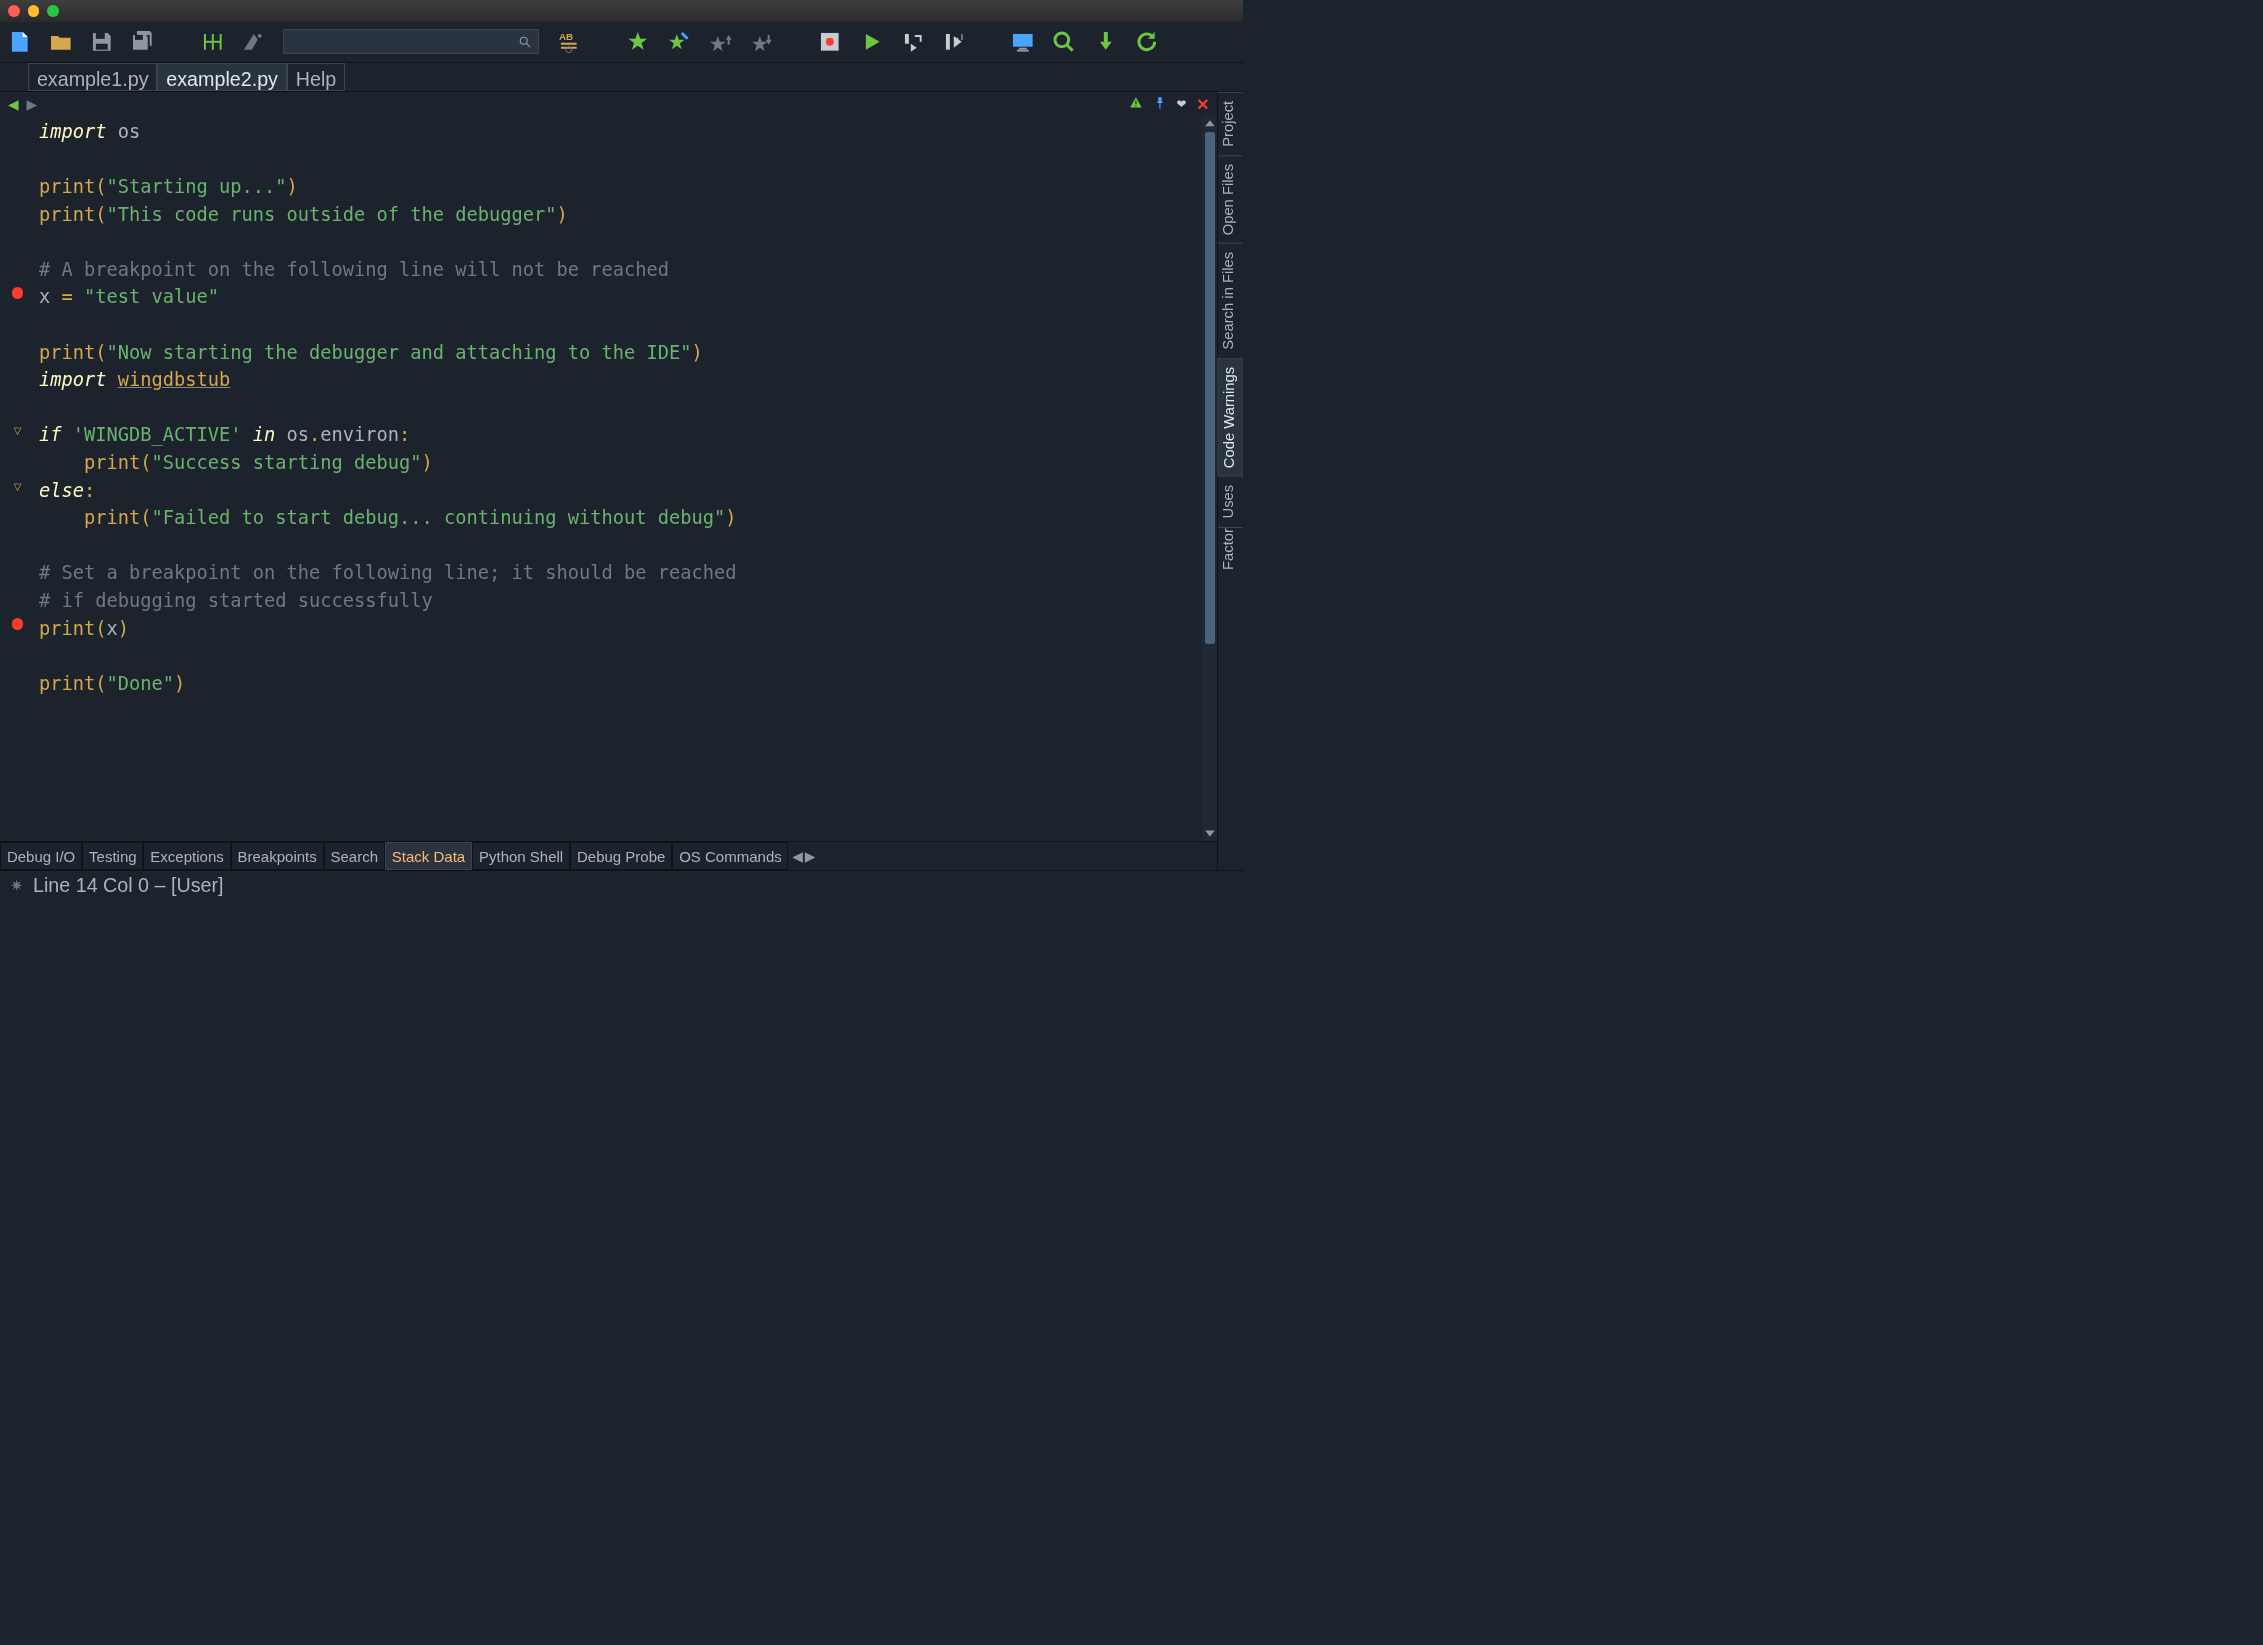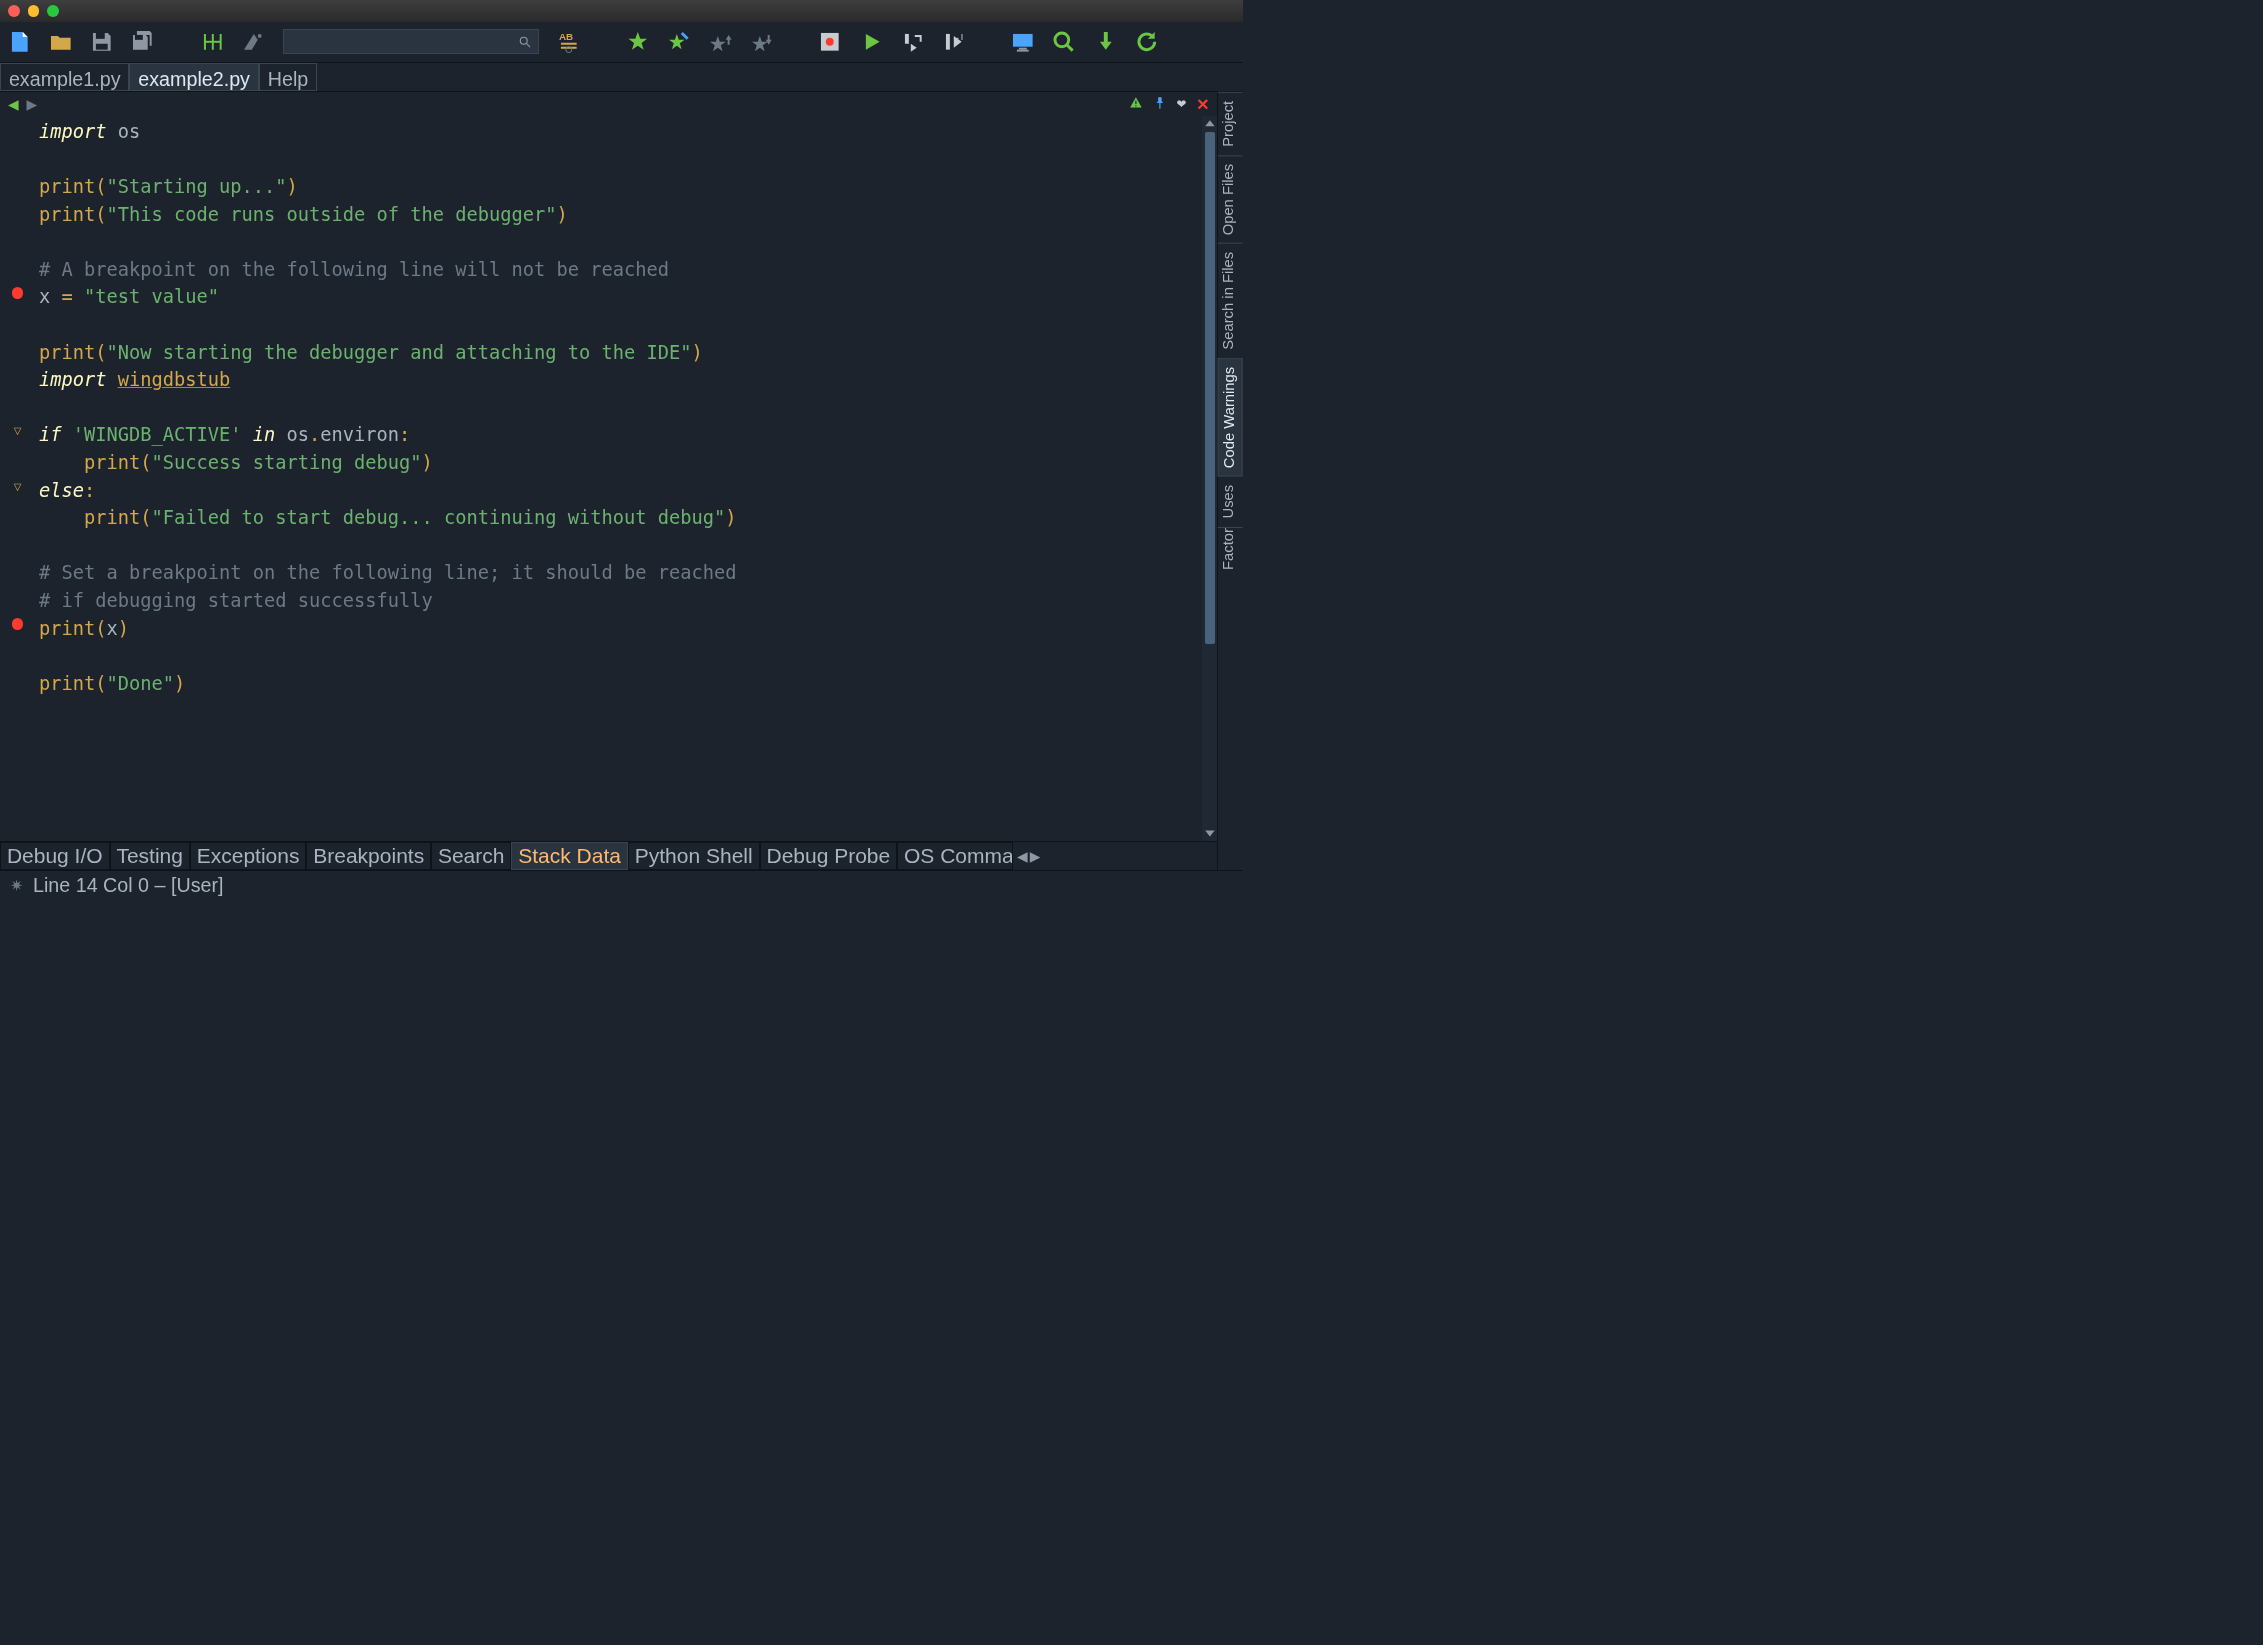--- a/index.html
+++ b/index.html
@@ -6,21 +6,21 @@
 body { font-family:-apple-system,BlinkMacSystemFont,"Segoe UI",sans-serif; background:#1c232d; color:#cfd8dc; width:1243px; height:900px; overflow:hidden; display:flex; flex-direction:column; font-size:13.8px; }
 .titlebar { height:21.7px; background:linear-gradient(#3e3e3e,#2a2a2a); display:flex; align-items:center; padding:0 7.9px; position:relative; }
 .traffic { display:flex; gap:7.9px; }
 .tl { width:11.8px; height:11.8px; border-radius:50%; }
 .title { position:absolute; left:0; right:0; text-align:center; font-size:12.8px; color:#aaa; pointer-events:none; }
 .toolbar { height:41px; background:#1c232d; display:flex; align-items:center; padding:0 7.9px; gap:17.7px; border-bottom:1px solid #0e1318; }
 .toolbar svg { width:23.6px; height:23.6px; }
 .search-box { width:256px; height:25.6px; background:#2a3340; border:1px solid #3a4550; display:flex; align-items:center; padding:0 5.9px; }
 .search-box svg { width:13.8px; height:13.8px; }
 .ib { cursor:pointer; display:flex; align-items:flex-start; }
-.editor-tabs { height:29.6px; display:flex; border-bottom:1px solid #0e1318; }
+.editor-tabs { height:29.6px; display:flex; border-bottom:1px solid #0e1318;padding-left:28px; }
 .etab { padding:3.9px 7.9px; font-size:19.7px; color:#aab4be; border:1px solid #3a4550; background:#1c232d; cursor:pointer; }
 .etab.active { background:#2a3340; color:#e0e8ee; }
 .body-row { flex:1; display:flex; min-height:0; }
 .editor-col { flex:1; display:flex; flex-direction:column; min-width:0; }
 .mini-bar { height:23.6px; display:flex; align-items:center; justify-content:space-between; padding:0 7.9px; background:#1c232d; }
 .mini-left { display:flex; gap:7.9px; }
 .mini-right { display:flex; gap:9.9px; align-items:center; }
 .mini-right svg { width:13.8px; height:13.8px; }
 .code-wrap { flex:1; display:flex; overflow:hidden; background:#1c232d; position:relative; }
 .gutter { width:35px; background:#1c232d; position:relative; }
@@ -36,21 +36,21 @@
 .str { color:#6cb26f; }
 .cm { color:#6d7a86;margin-top:28px; }
 .id { color:#a8b4be; }
 .pn { color:#d4a84a; }
 .mod { color:#d4a84a; text-decoration:underline; text-decoration-color:#888; }
 .side-tabs { width:25.6px; background:#1c232d; border-left:1px solid #0e1318; display:flex; flex-direction:column; }
 .side-tab { writing-mode:vertical-rl; transform:rotate(180deg); padding:7.9px 2px; font-size:14.8px; color:#aab4be; border-bottom:1px solid #3a4550; cursor:pointer; text-align:center; }
 .side-tab.active { background:#2a3340; color:#e0e8ee; border-left:1px solid #3a4550; border-right:1px solid #3a4550; }
 .side-tab.clipped { overflow:hidden; height:51px; }
 .bottom-tabs { height:29.6px; display:flex; border-top:1px solid #0e1318; align-items:stretch; overflow:hidden; }
-.btab { padding:2px 5.9px; font-size:21px; color:#aab4be; border:1px solid #0e1318; cursor:pointer; white-space:nowrap; display:flex; align-items:center; }
+.btab { padding:2px 5.9px; font-size:15px; color:#aab4be; border:1px solid #0e1318; cursor:pointer; white-space:nowrap; display:flex; align-items:center; }
 .btab.active { background:#2a3340; color:#fdba74; border:1px solid #3a4550; }
 .btab.clipped { overflow:hidden; max-width:116px; }
 .bt-arrows { display:flex; align-items:center; padding:0 3.9px; gap:2px; }
 .statusbar { height:29.6px; display:flex; align-items:center; padding:0 9.9px; font-size:19.7px; color:#aab4be; border-top:1px solid #0e1318; gap:9.9px; }
 .bug-icon { color:#6d7a86; font-size:15.8px; }
 </style>
 </head>
 <body>
 
 <div class="titlebar">

